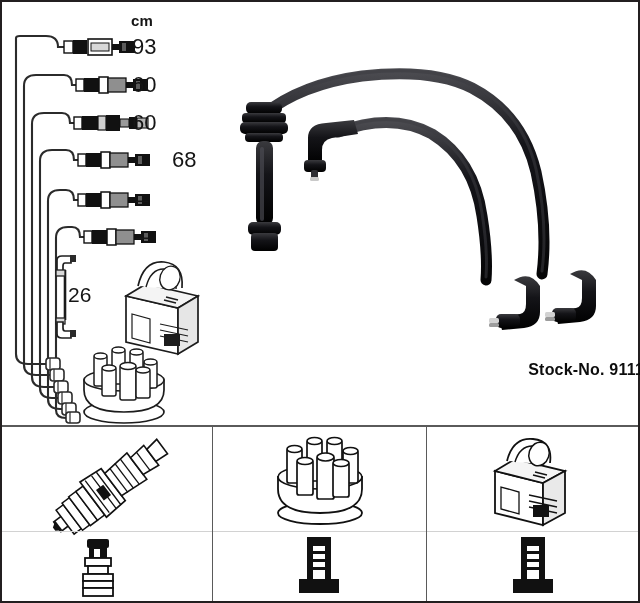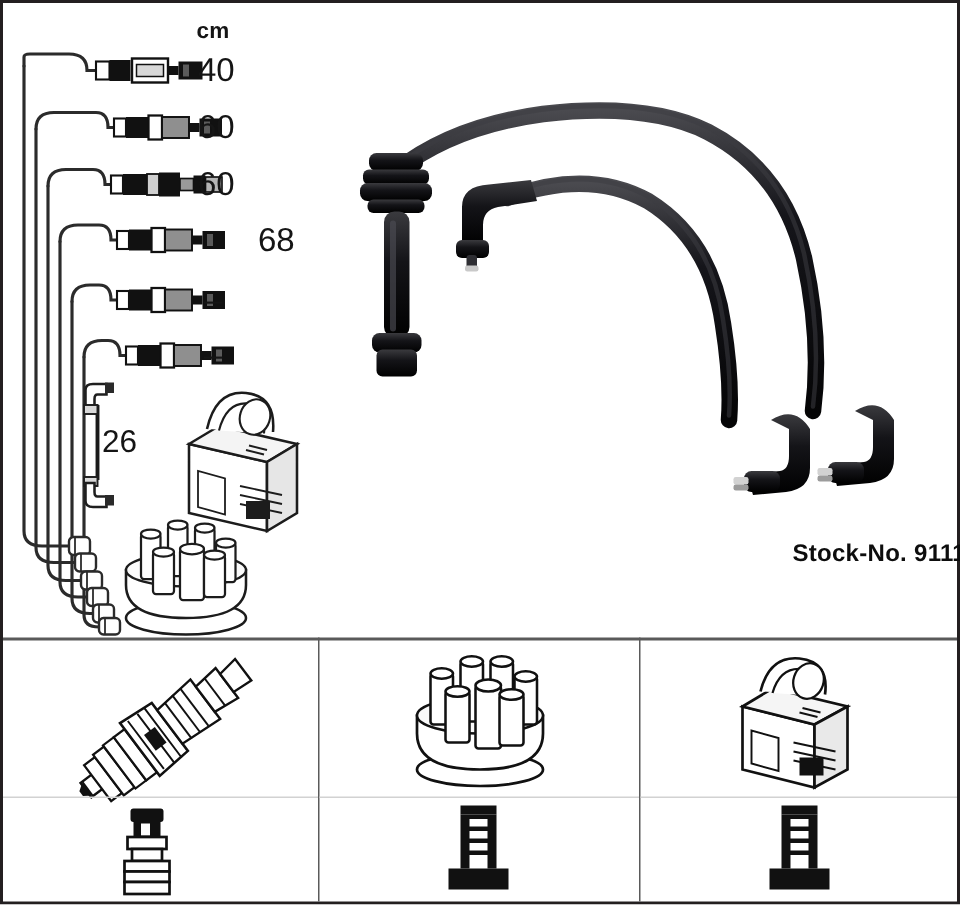--- a/index.html
+++ b/index.html
@@ -273,21 +273,21 @@
           <path d="M18,6 Q34,-4 44,12 L44,38 Q44,52 28,54 L6,56 L2,42 L24,40 Q30,39 30,30 L30,12 Z" fill="url(#gRub)"></path>
           <rect x="0" y="40" width="24" height="14" rx="5" fill="url(#gRub)"></rect>
           <rect x="-7" y="44" width="10" height="5" rx="1.5" fill="#d2d2d2"></rect>
           <rect x="-7" y="49" width="10" height="4" rx="1.5" fill="#9c9c9c"></rect>
         </g>
       </g>
     </svg>
 
     <div class="unit-header" style="left:129px;top:10px;">cm</div>
 
-    <div class="len-label" style="left:130px;top:32px;">40</div>
+    <div class="len-label" style="left:130px;top:32px;">93</div>
     <div class="len-label" style="left:130px;top:70px;">60</div>
     <div class="len-label" style="left:130px;top:108px;">60</div>
     <div class="len-label" style="left:130px;top:145px;margin-left:40px;">68</div>
     <div class="len-dash" style="left:134px;top:185px;">–</div>
     <div class="len-dash" style="left:134px;top:222px;">–</div>
 
     <div class="len32" style="left:66px;top:281px;">26</div>
 
     <div id="code-block">
       <div id="code-stock">Stock-No. 9111</div>

